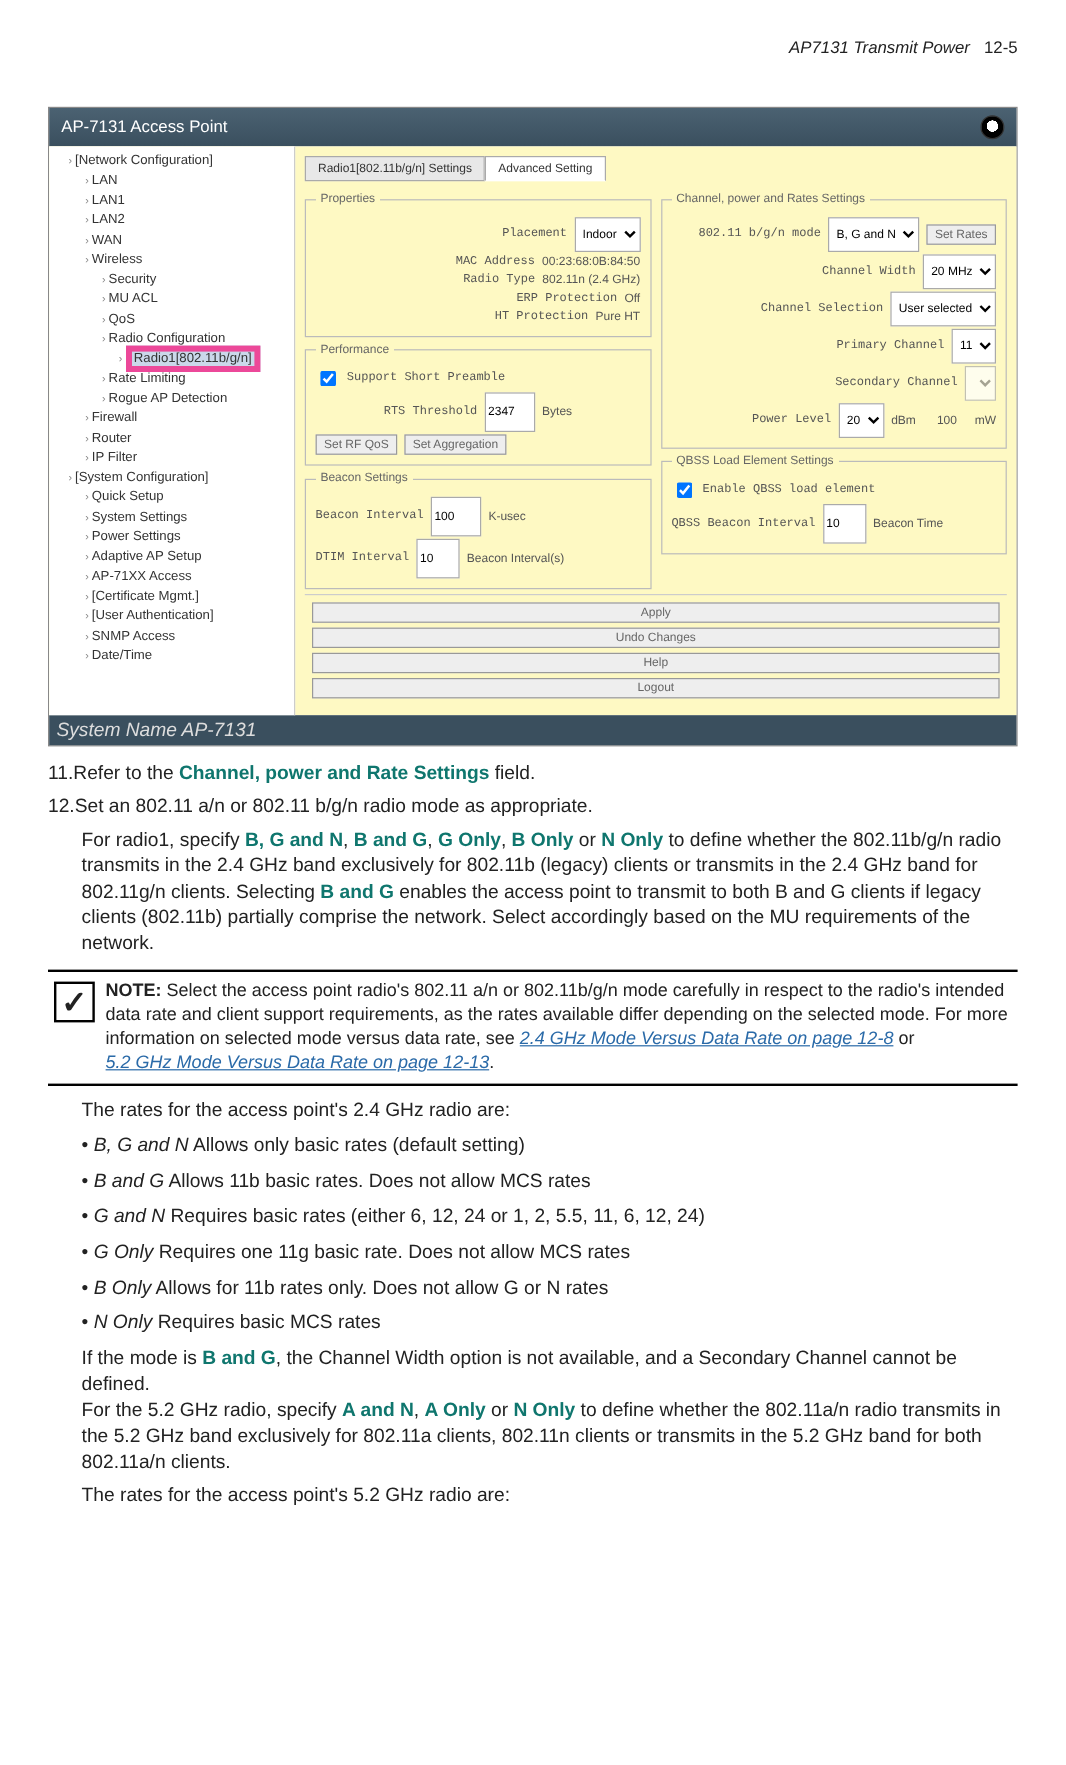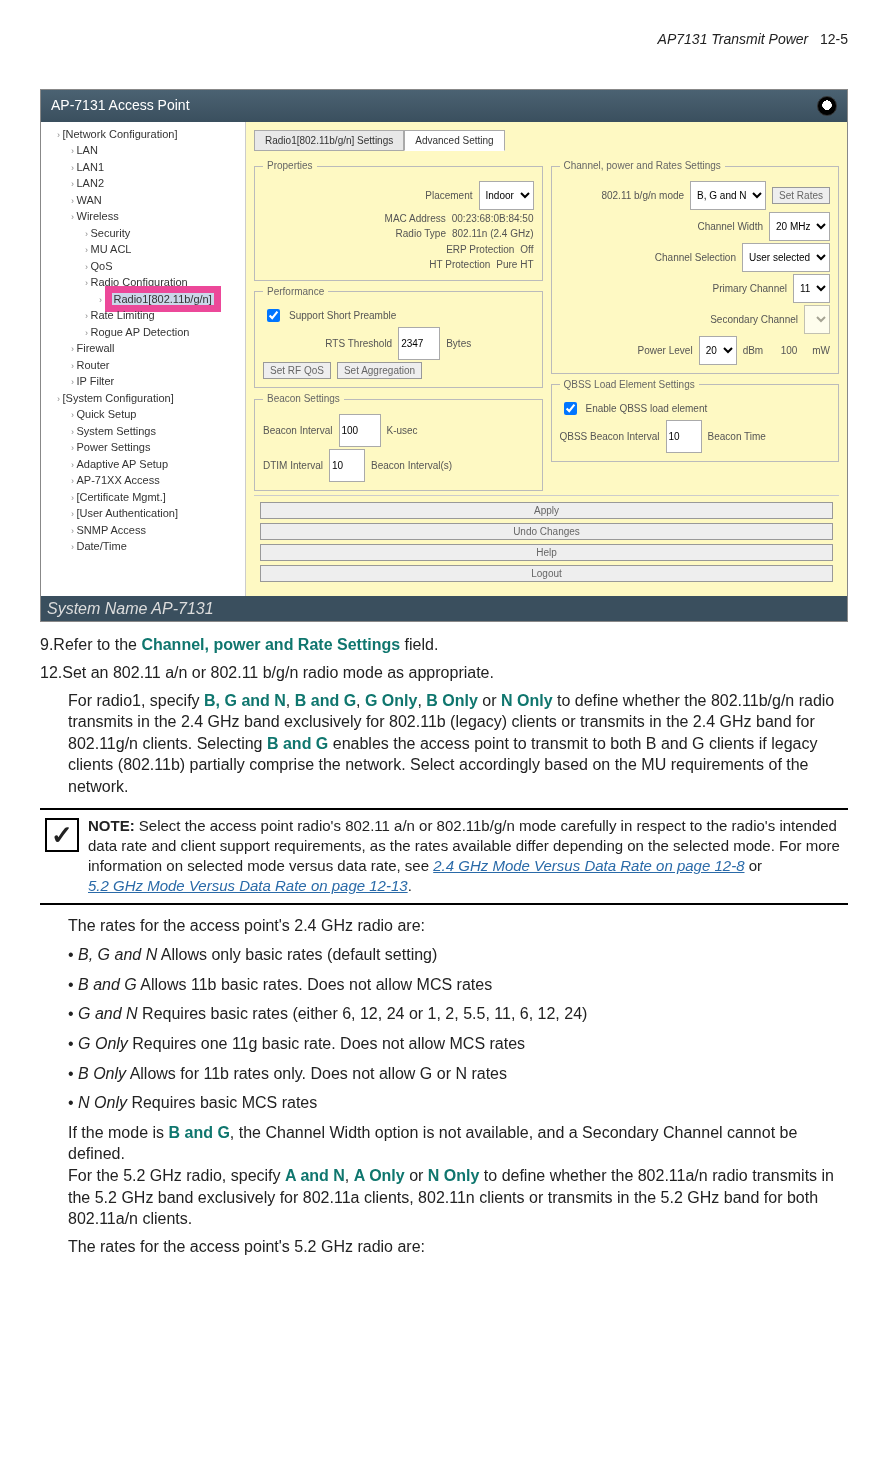--- a/index.html
+++ b/index.html
@@ -39,40 +39,40 @@
   .app-body { display: flex; background:#fef9c3; font-size:11px; color:#333; }
   .tree {
     width: 200px;
     background:#fff;
     border-right:1px solid #ccc;
     padding:4px 2px;
     line-height:1.5;
   }
   .tree ul { list-style:none; margin:0; padding-left:14px; }
   .tree li::before { content:"› "; color:#888; font-size:9px;}
-  .tree .sel { background:#cbd8ea; border:7px solid #ec4899; padding:0 2px;}
+  .tree .sel { background:#cbd8ea; border:5px solid #ec4899; padding:0 2px;}
   .main {
     flex:1;
     padding:8px;
   }
   .tabs { display:flex; gap:0; margin-bottom:4px;}
   .tab { border:1px solid #aaa; background:#e8e8e8; padding:3px 10px; font-size:10px;}
   .tab.active { background:#fff; border-bottom:1px solid #fff;}
   fieldset {
     border:1px solid #bbb;
     margin:4px 0;
     padding:6px 8px;
     font-size:10px;
     color:#555;
   }
   legend { color:#666; font-size:10px; padding:0 4px;}
   .two-col { display:flex; gap:8px; }
   .col { flex:1; }
   .kv { display:flex; justify-content:flex-end; gap:6px; margin:2px 0; align-items:center;}
-  .kv label { color:#555; }
+  .kv label { color:#555;font-family:Liberation Mono, monospace; }
   .kv .val, .kv input, .kv select { font-size:10px; }
   input[type=text], select {
     border:1px solid #aaa; background:#fff; font-size:10px; padding:1px 2px;
     height:29px;
   }
   .btn-sm {
     border:1px solid #999; background:#eee; font-size:10px; padding:2px 6px;
     color:#666;
   }
   .footer-btns {
@@ -266,21 +266,21 @@
         <button class="btn-sm">Undo Changes</button>
         <button class="btn-sm">Help</button>
         <button class="btn-sm">Logout</button>
       </div>
     </div>
   </div>
   <div class="statusbar">System Name AP-7131</div>
 </div>
 
 <div class="doc">
-  <p class="step"><span>9.Refer to the </span><span class="blue-bold">Channel, power and Rate Settings</span><span> field.</span></p>
+  <p class="step"><span>11.Refer to the </span><span class="blue-bold">Channel, power and Rate Settings</span><span> field.</span></p>
   <p class="step">12.Set an 802.11 a/n or 802.11 b/g/n radio mode as appropriate.</p>
   <p class="indent">
     <span>For radio1, specify </span>
     <span class="blue-bold">B, G and N</span>, <span class="blue-bold">B and G</span>, <span class="blue-bold">G Only</span>, <span class="blue-bold">B Only</span> or <span class="blue-bold">N Only</span>
     <span> to define whether the 802.11b/g/n radio transmits in the 2.4 GHz band exclusively for 802.11b (legacy) clients or transmits in the 2.4 GHz band for 802.11g/n clients. Selecting </span><span class="blue-bold">B and G</span><span> enables the access point to transmit to both B and G clients if legacy clients (802.11b) partially comprise the network. Select accordingly based on the MU requirements of the network.</span>
   </p>
 
   <div class="note-box">
     <div class="note-icon">
         <div class="check">✓</div>

